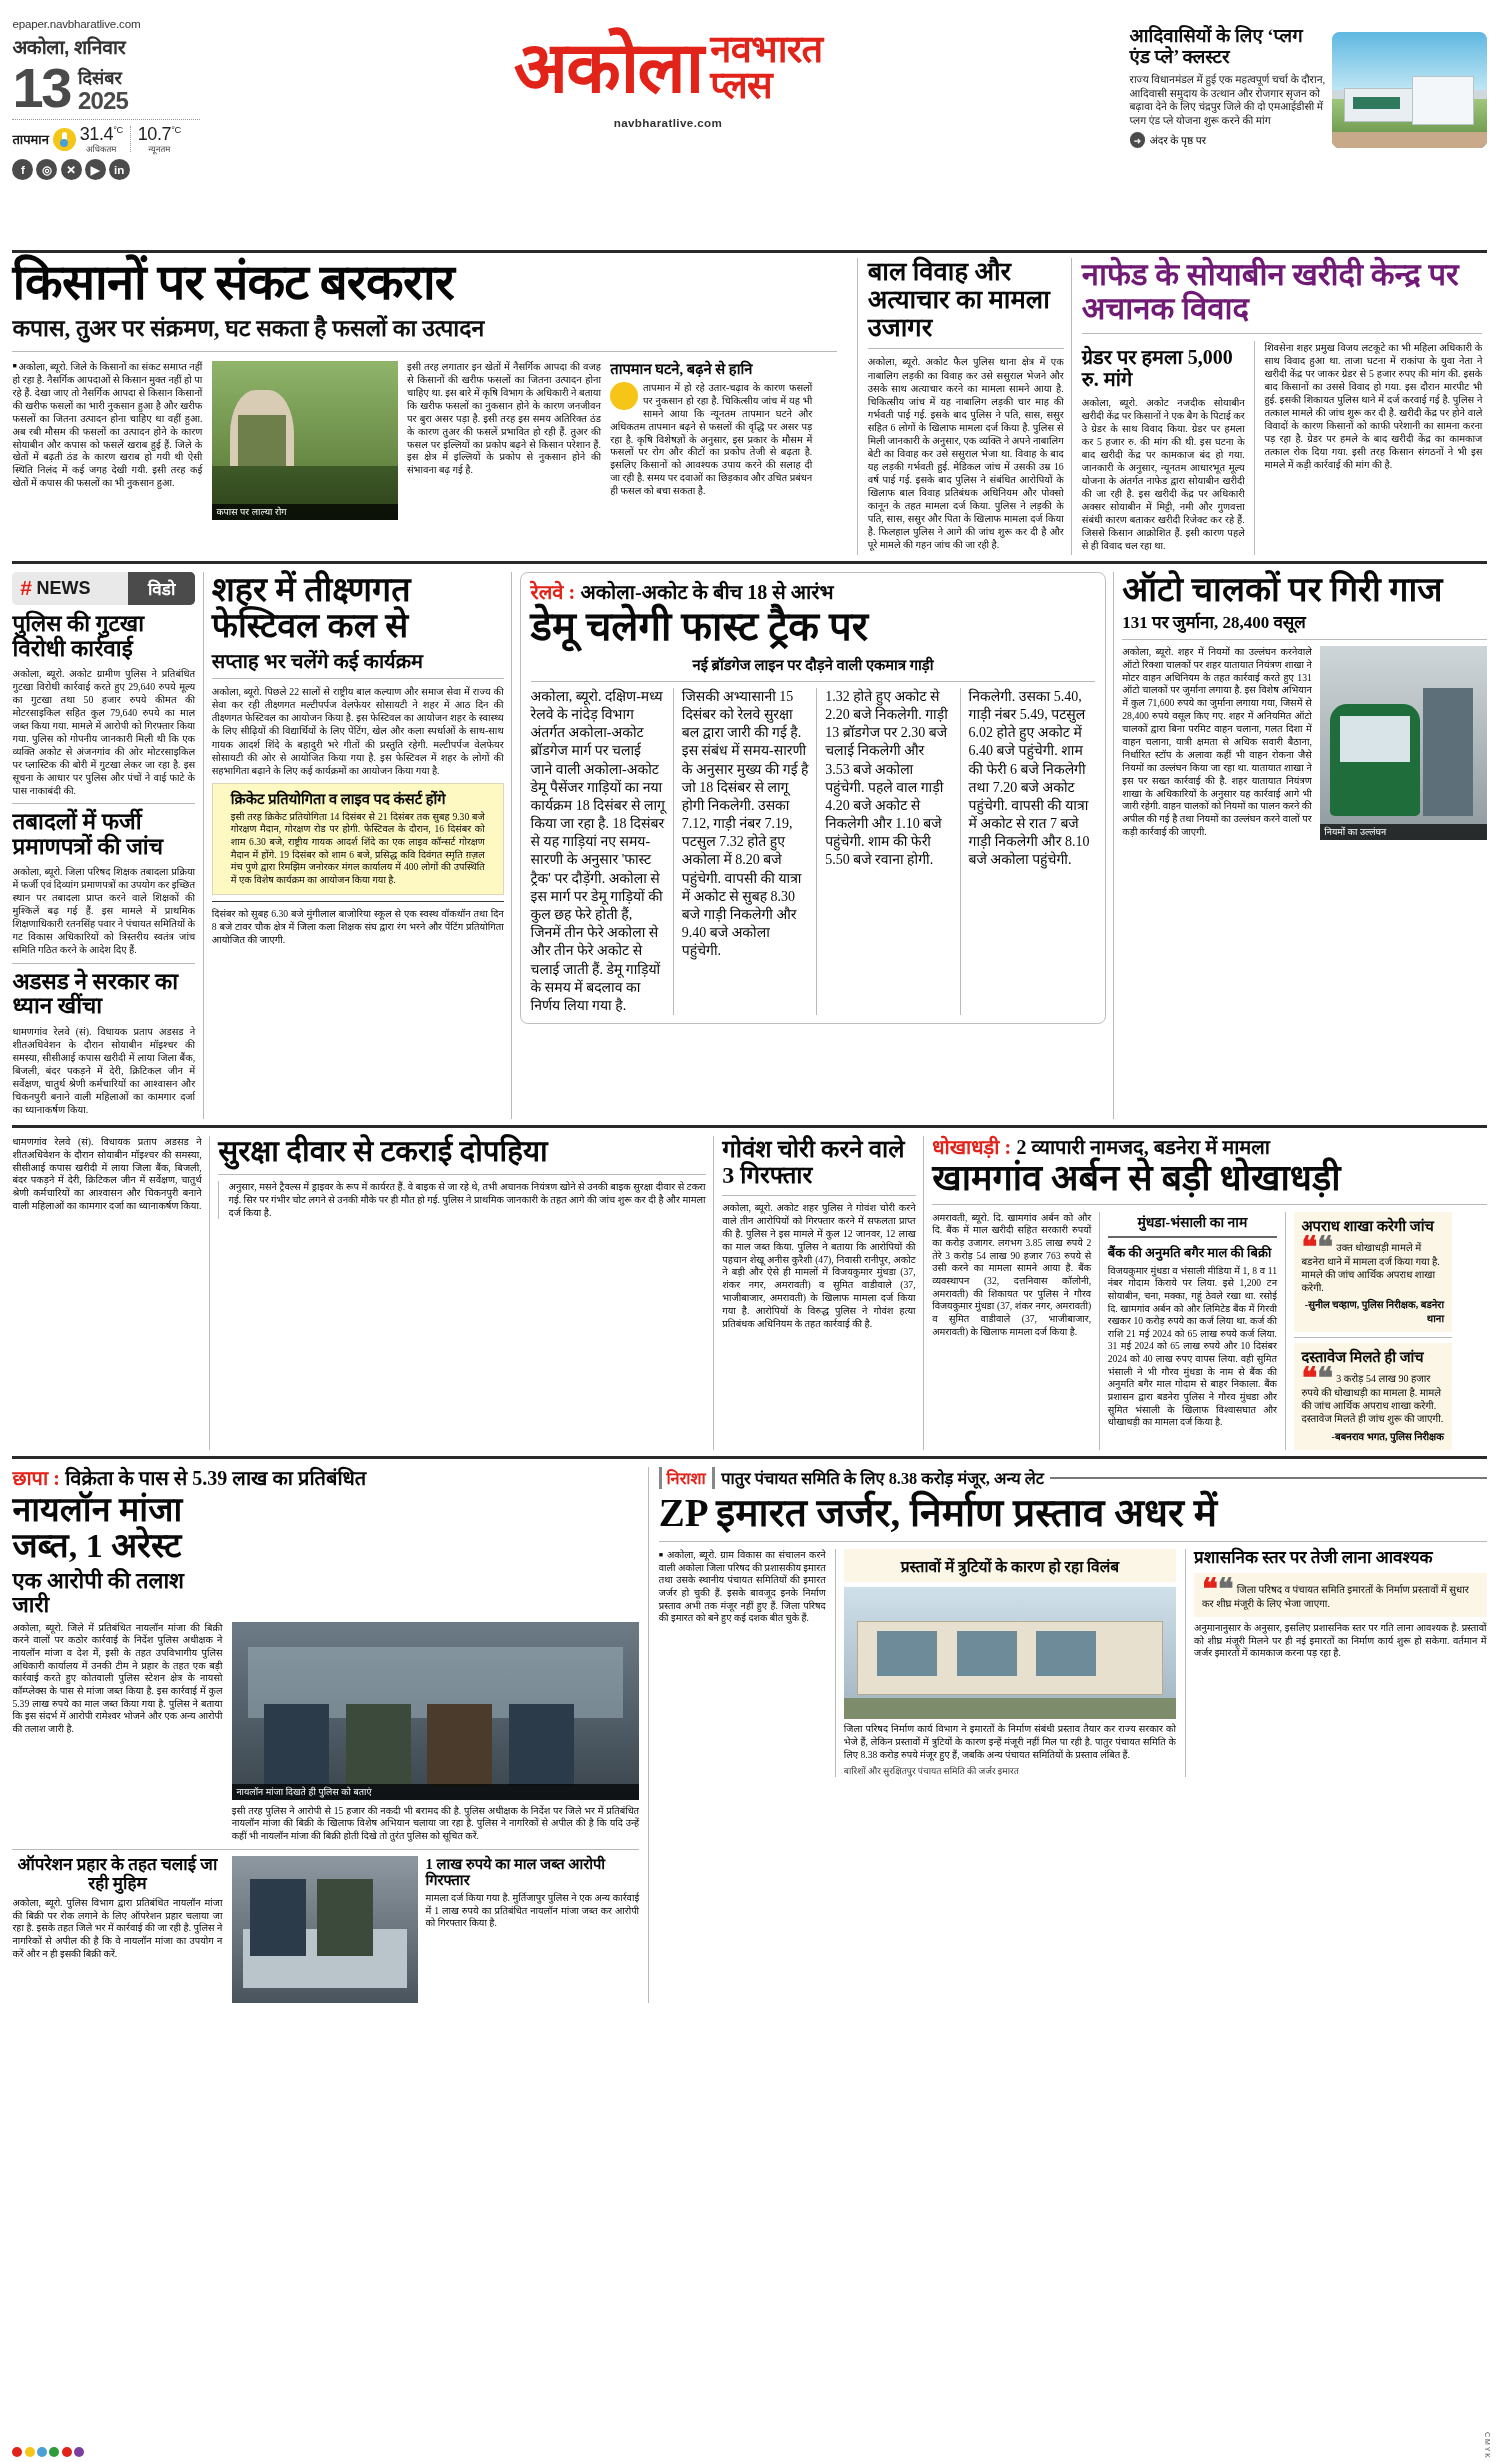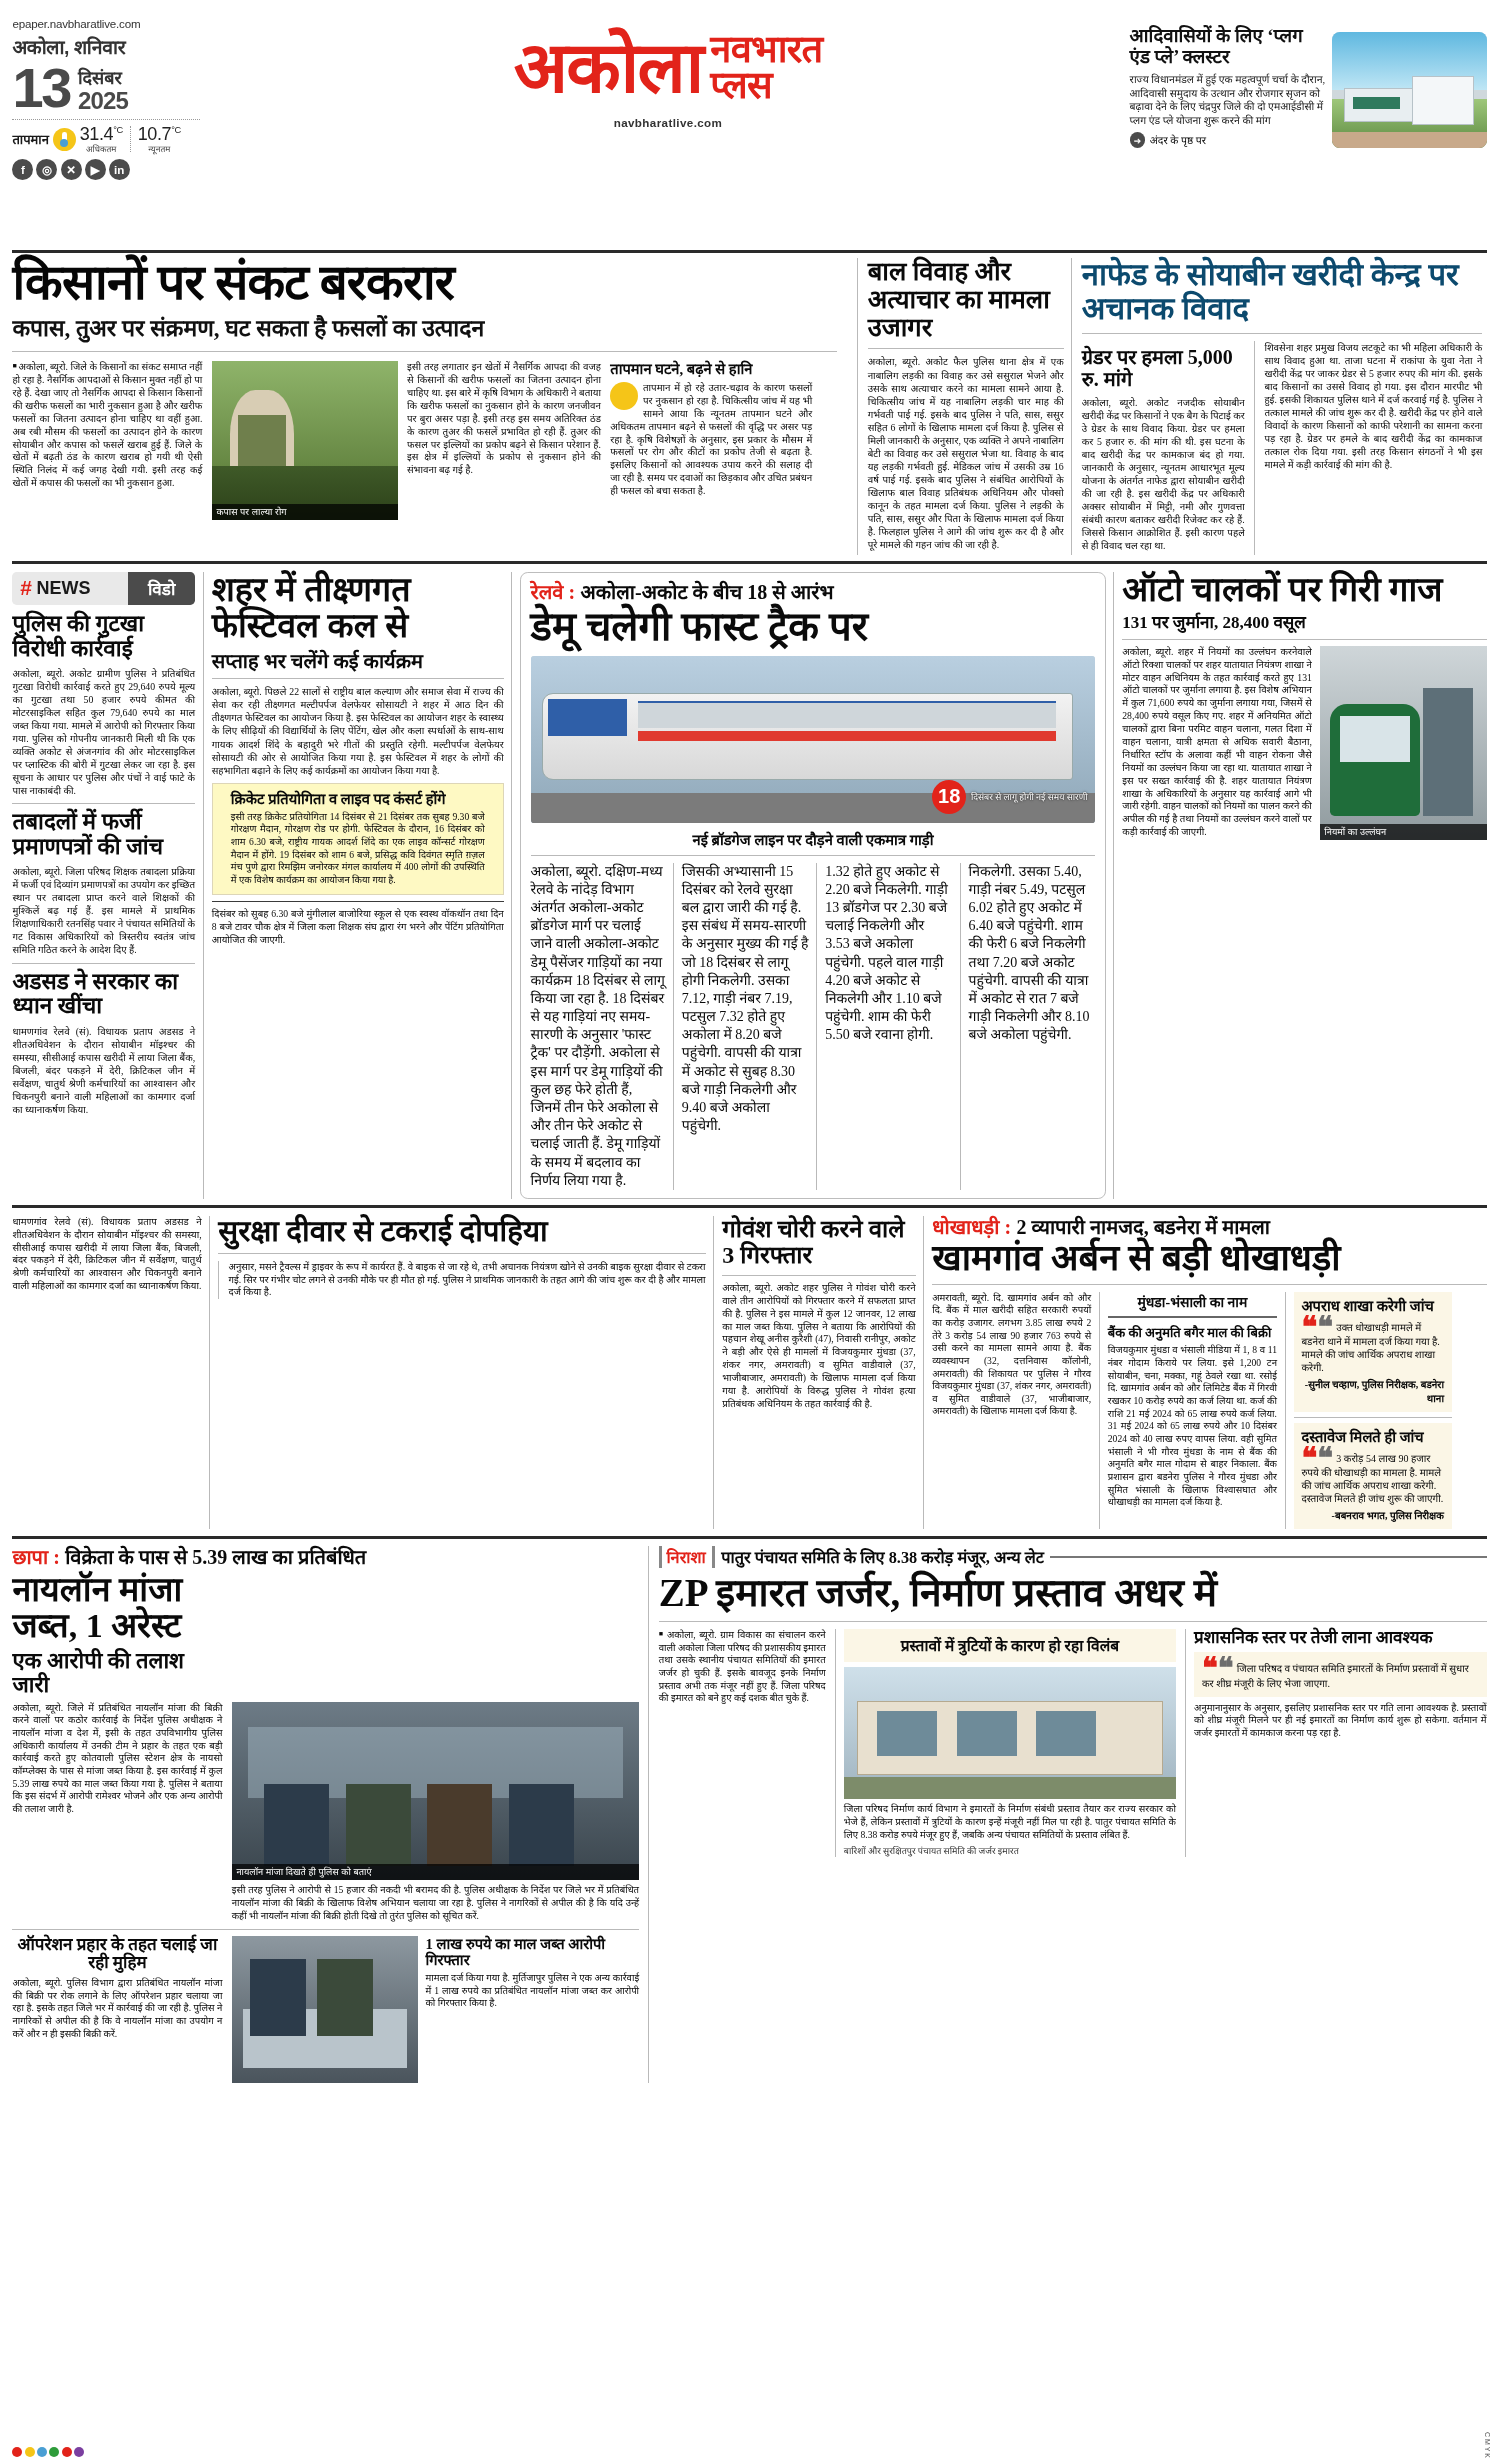--- a/index.html
+++ b/index.html
@@ -68,21 +68,21 @@
   .lead-sub { font-size: 23px; font-weight: 700; line-height: 1.15; margin-top: 7.8px; color: #111; }
   .lead-cols { display: flex; gap: 9.3px; margin-top: 9.3px; }
   .lc { font-size: 9.8px; line-height: 1.32; text-align: justify; }
   .lc p { margin-bottom: 3.1px; }
   .bullet::before { content: "■ "; font-size: 7px; vertical-align: 1.6px;}
 
   .lead-right { width: 625px; display: flex; gap: 7.8px; margin-left: 11px; }
   .lr-a { width: 196px; }
   .lr-b { flex: 1; }
   .hd-med { font-size: 25.6px; font-weight: 700; line-height: 1.1; color: #0a0a0a; }
-  .hd-big2 { font-size: 31px; font-weight: 700; line-height: 1.1; color: #0c4a6e; }
+  .hd-big2 { font-size: 31px; font-weight: 700; line-height: 1.1; color: #701a75; }
   .sub-bold { font-size: 20px; font-weight: 700; line-height: 1.1; margin-top: 5.4px;}
   .body-s { font-size: 9.8px; line-height: 1.33; text-align: justify; margin-top: 5.4px;}
   .body-s p { margin-bottom: 3.1px; }
 
   
   .mid { display: flex; margin-top: 7.8px; }
   .mid-c1 { width: 194px; padding-right: 7.8px; }
   .mid-c2 { width: 314px; padding: 0 7.8px; }
   .mid-c3 { width: 613px; padding: 0 7.8px; }
   .mid-c4 { width: 380px; padding-left: 7.8px; }
@@ -308,32 +308,20 @@
   </div>
 
   <div class="mid-c3 vline">
     <div class="boxcard">
       <div class="kicker">
         <span class="k">रेलवे :</span>
         <span>अकोला-अकोट के बीच 18 से आरंभ</span>
       </div>
       <div class="hd-xxl" style="margin-top:3.1px">डेमू चलेगी फास्ट ट्रैक पर</div>
 
-      <div class="ph" style="width:100%;height:167px;margin-top:7.8px;border-radius:3.1px">
-        <div style="position:absolute;inset:0;background:linear-gradient(#b9cfe0,#8fa7b8)"></div>
-        <div style="position:absolute;left:2%;top:22%;width:94%;height:52%;background:linear-gradient(#f2f2f2,#d8d8d8);border:1.6px solid #9aa;border-radius:11px 3.1px 3.1px 11px"></div>
-        <div style="position:absolute;left:3%;top:26%;width:14%;height:22%;background:#2f5fa8"></div>
-        <div style="position:absolute;left:19%;top:27%;width:74%;height:16%;background:#cfd6da;border-top:2.3px solid #2f5fa8"></div>
-        <div style="position:absolute;left:19%;top:45%;width:74%;height:6%;background:#e03a2f"></div>
-        <div style="position:absolute;left:0;bottom:0;width:100%;height:18%;background:#7b7b7b"></div>
-        <div class="badge18">
-          <span class="b18">18</span>
-          <span class="b18txt">दिसंबर से लागू होगी नई समय सारणी</span>
-        </div>
-      </div>
       <div class="traincap">नई ब्रॉडगेज लाइन पर दौड़ने वाली एकमात्र गाड़ी</div>
       <div class="hr-thin" style="margin:6.2px 0"></div>
 
       <div class="tbl">
         <div style="flex:1">
             <p>अकोला, ब्यूरो. दक्षिण-मध्य रेलवे के नांदेड़ विभाग अंतर्गत अकोला-अकोट ब्रॉडगेज मार्ग पर चलाई जाने वाली अकोला-अकोट डेमू पैसेंजर गाड़ियों का नया कार्यक्रम 18 दिसंबर से लागू किया जा रहा है. 18 दिसंबर से यह गाड़ियां नए समय-सारणी के अनुसार 'फास्ट ट्रैक' पर दौड़ेंगी. अकोला से इस मार्ग पर डेमू गाड़ियों की कुल छह फेरे होती हैं, जिनमें तीन फेरे अकोला से और तीन फेरे अकोट से चलाई जाती हैं. डेमू गाड़ियों के समय में बदलाव का निर्णय लिया गया है.</p>
           </div>
         <div style="flex:1" class="vline">
             <p style="padding-left:7.8px">जिसकी अभ्यासानी 15 दिसंबर को रेलवे सुरक्षा बल द्वारा जारी की गई है. इस संबंध में समय-सारणी के अनुसार मुख्य की गई है जो 18 दिसंबर से लागू होगी निकलेगी. उसका 7.12, गाड़ी नंबर 7.19, पटसुल 7.32 होते हुए अकोला में 8.20 बजे पहुंचेगी. वापसी की यात्रा में अकोट से सुबह 8.30 बजे गाड़ी निकलेगी और 9.40 बजे अकोला पहुंचेगी.</p>
           </div>

